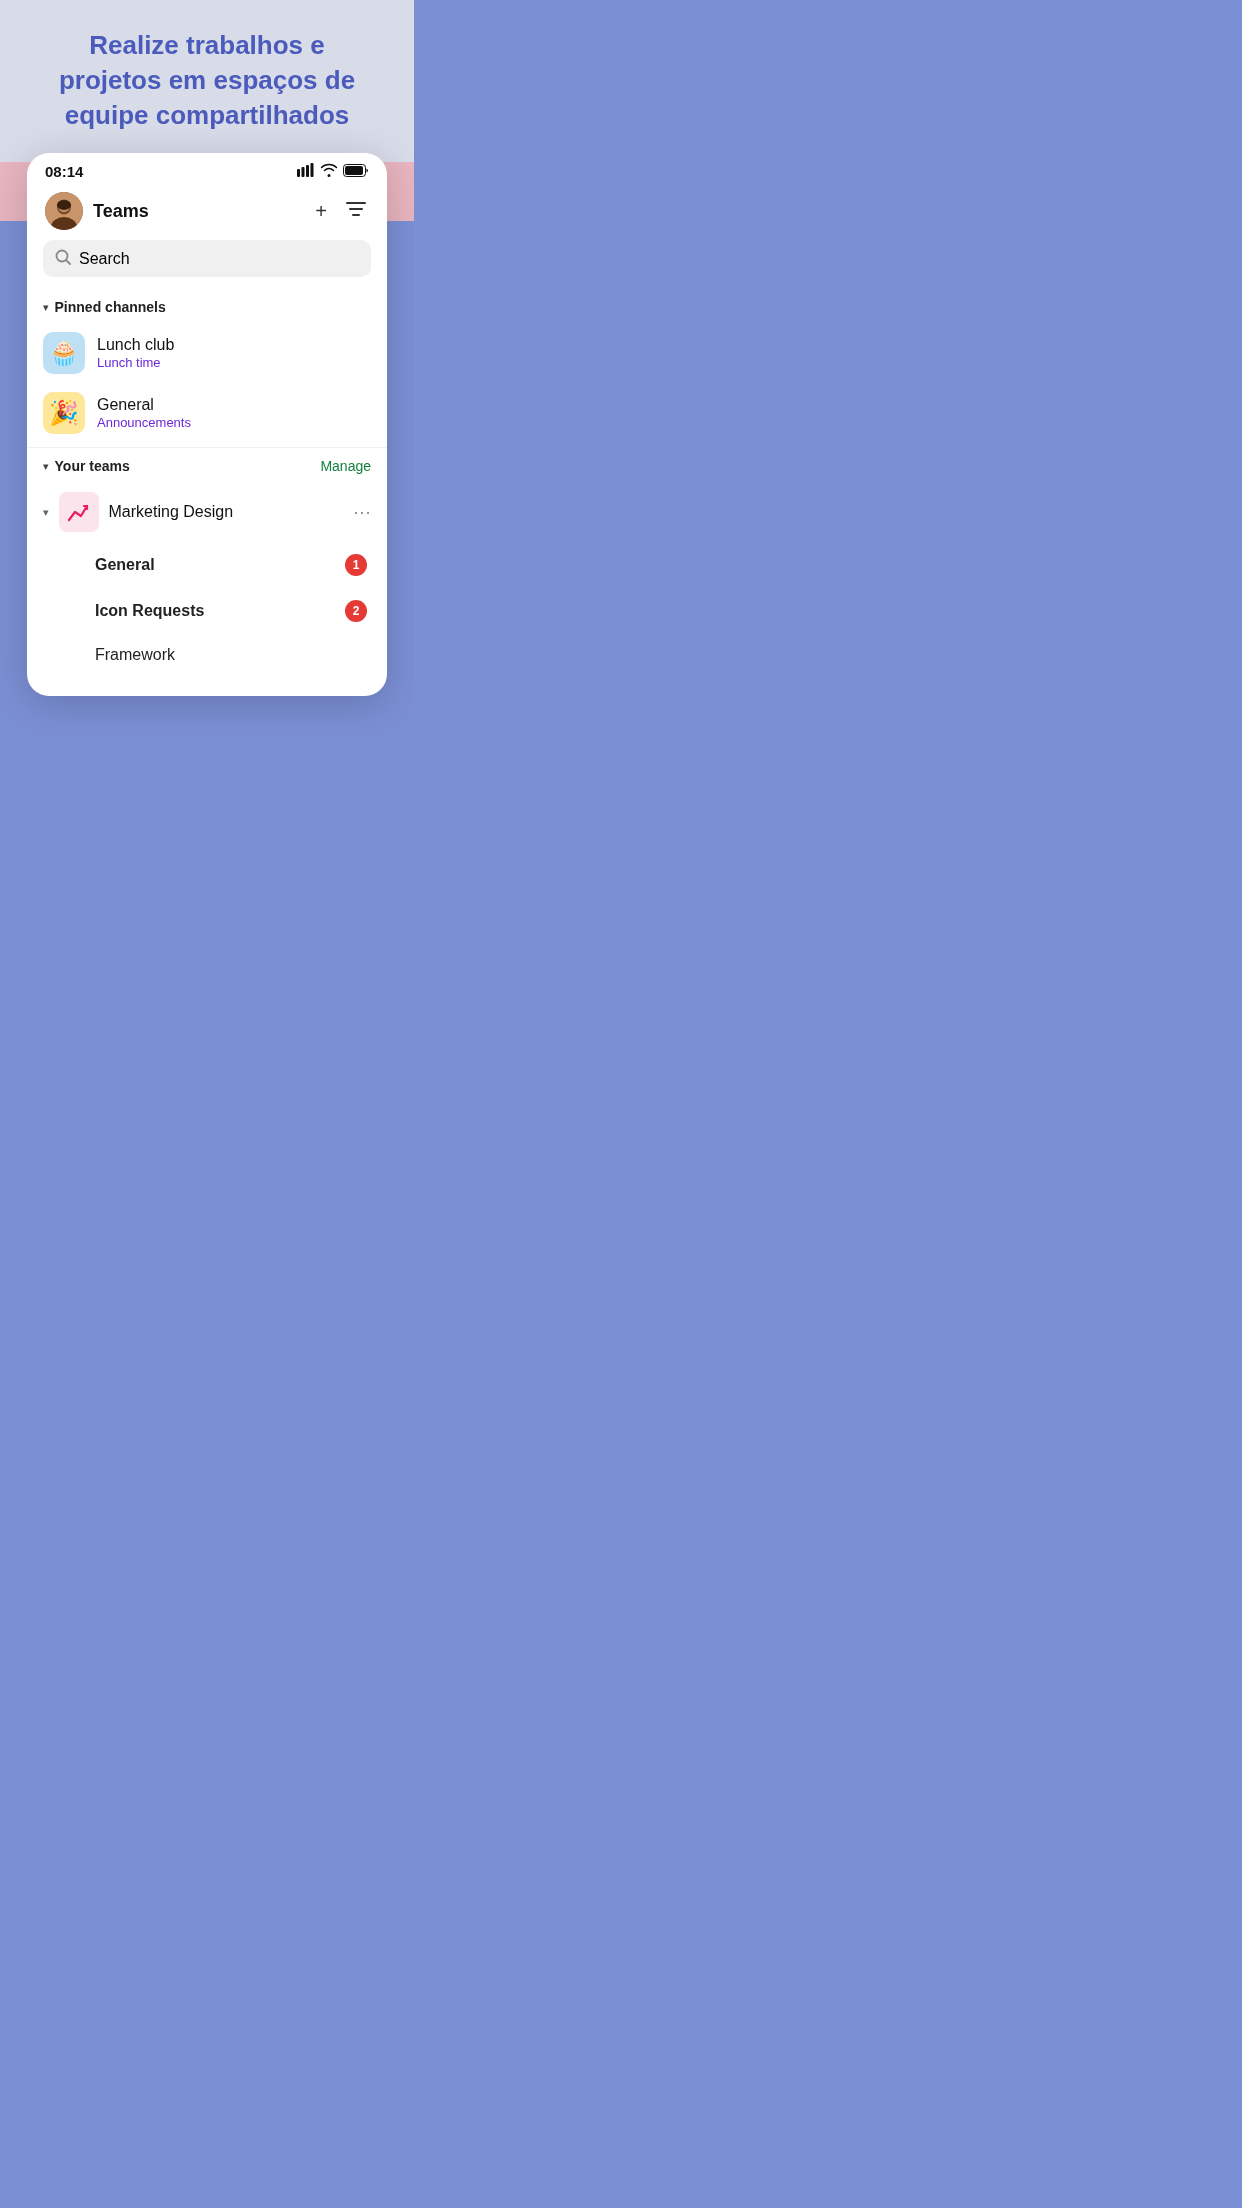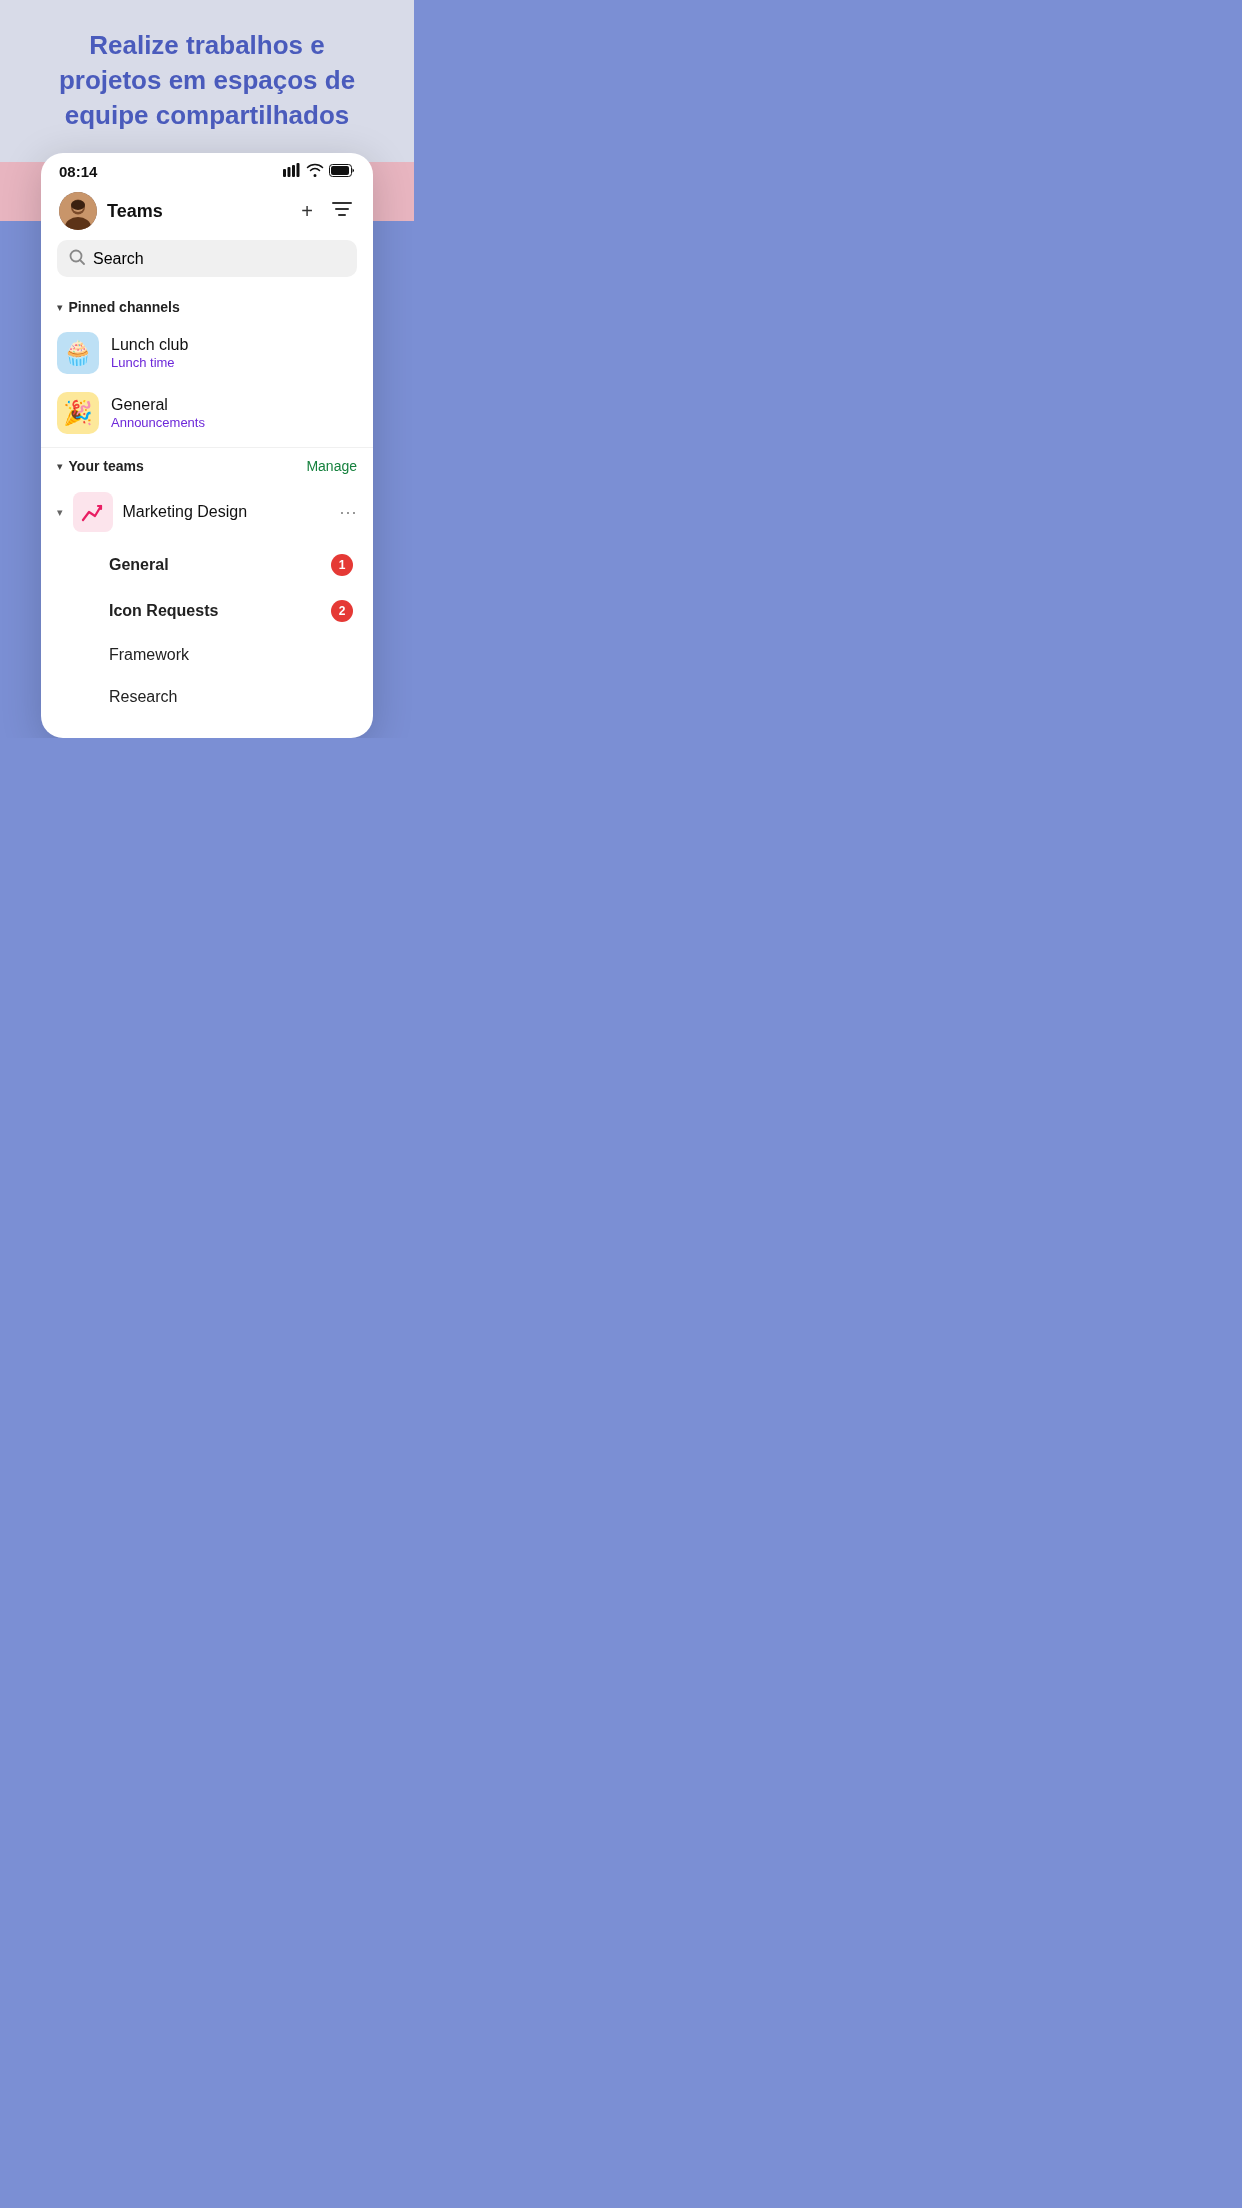--- a/index.html
+++ b/index.html
@@ -33,21 +33,21 @@
       font-size: 26px;
       font-weight: 700;
       line-height: 1.35;
     }
 
     .phone-card {
       position: relative;
       z-index: 2;
       background: #fff;
       border-radius: 22px;
-      width: 332px;
+      width: 360px;
       margin: 0 auto;
       box-shadow: 0 8px 40px rgba(0,0,0,0.18);
       overflow: hidden;
       padding-bottom: 20px;
     }
 
     
     .status-bar {
       display: flex;
       justify-content: space-between;
@@ -412,17 +412,14 @@
   <div class="sub-channel">
     <span class="sub-channel-name bold">Icon Requests</span>
     <span class="badge">2</span>
   </div>
 
 
   <div class="sub-channel">
     <span class="sub-channel-name">Framework</span>
   </div>
 
-  <div class="sub-channel">
-    <span class="sub-channel-name">Research</span>
-  </div>
 
 </div>
 
 </body></html>

